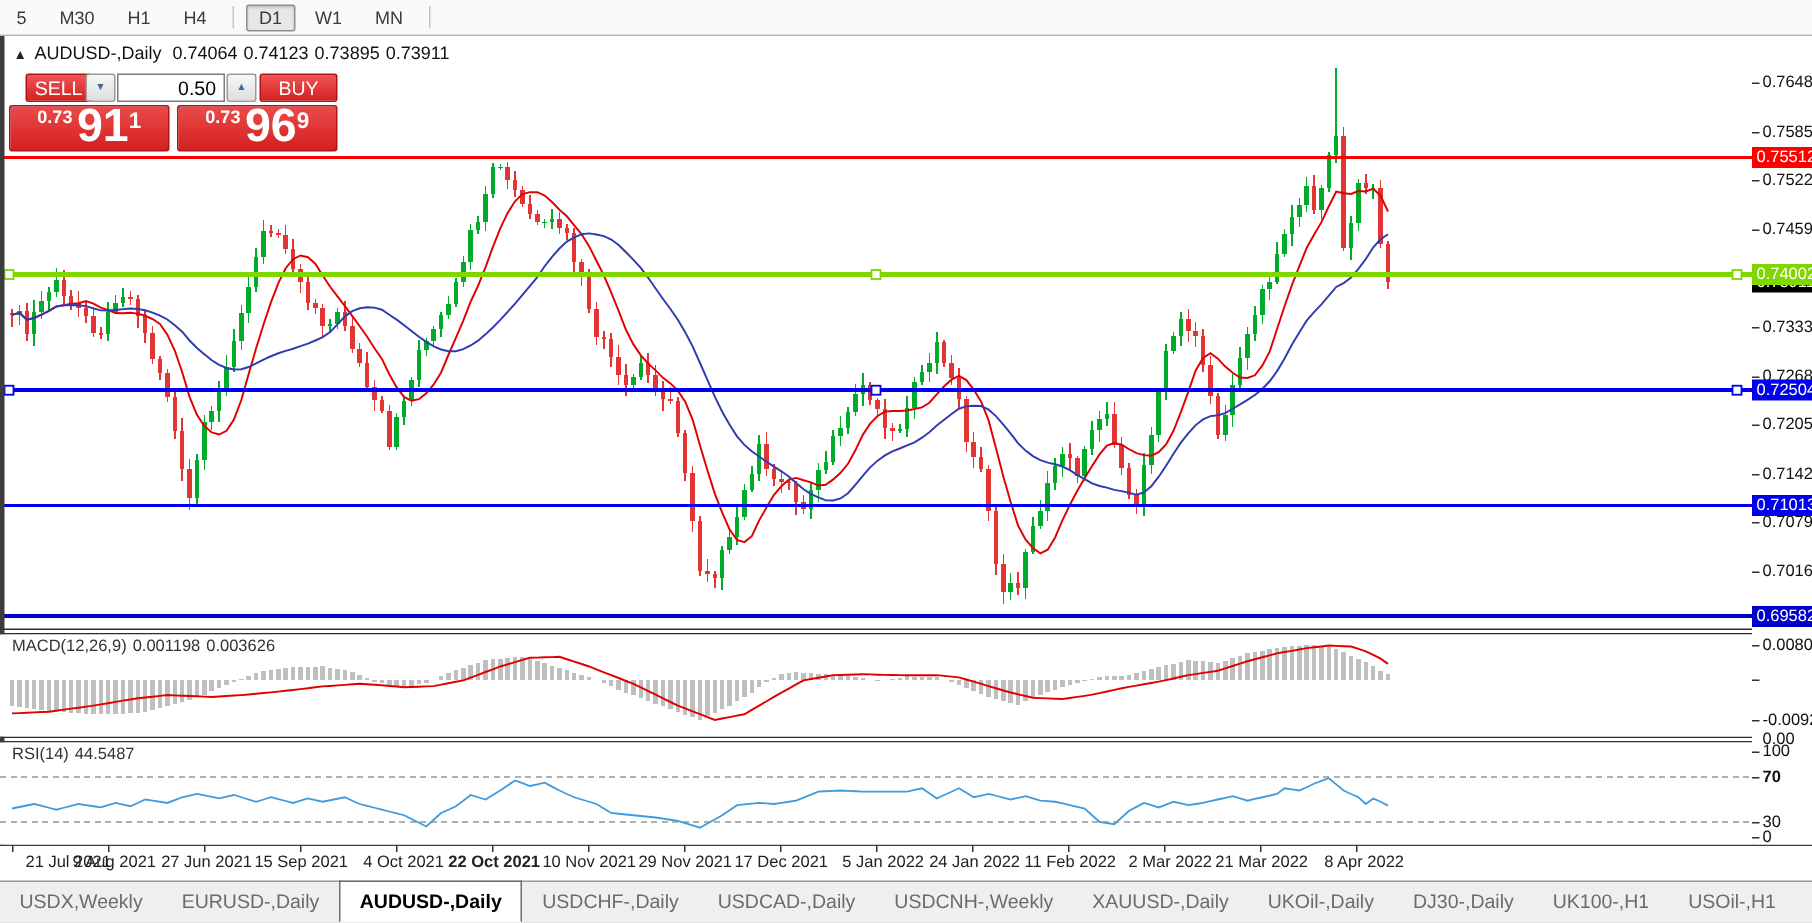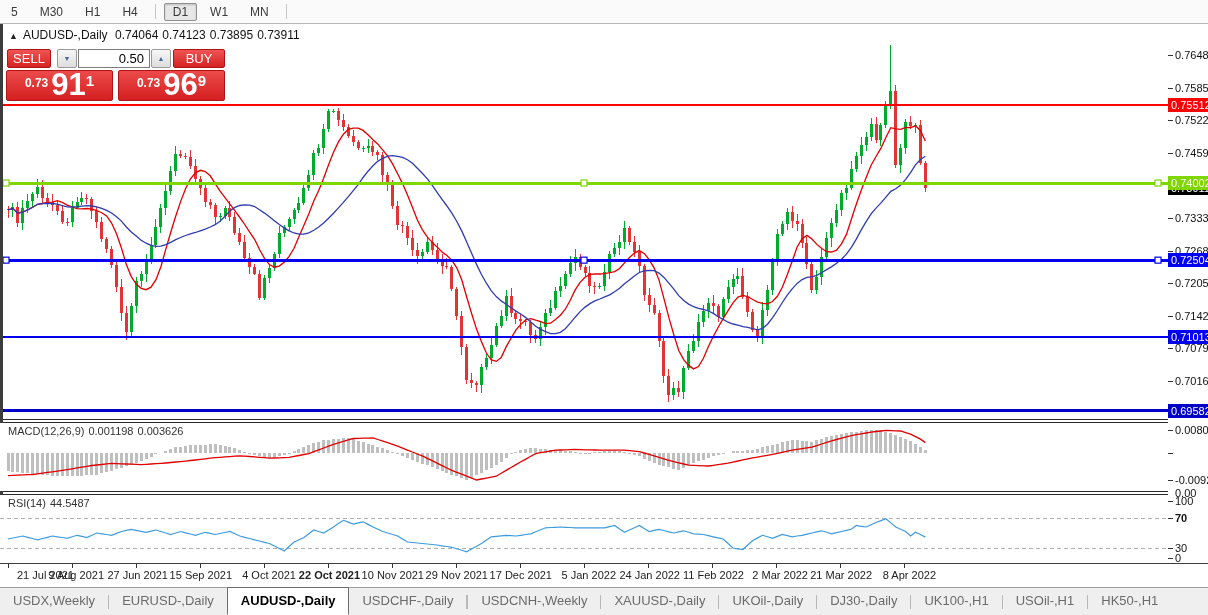--- a/index.html
+++ b/index.html
@@ -27,21 +27,21 @@
   
   .trade-panel{position:absolute;left:6px;top:47px;width:221px;height:55px;z-index:6;}
   .tp-btn{position:absolute;top:2px;height:19px;line-height:18px;text-align:center;color:#fff;font-size:13px;
           background:linear-gradient(#ef5454,#d52222);border:1px solid #b01515;border-radius:2px;box-sizing:border-box;}
   .tp-spin{position:absolute;top:2px;width:20px;height:19px;box-sizing:border-box;border:1px solid #9a9a9a;border-radius:2px;
            background:linear-gradient(#f7f7f7,#dddddd);color:#44679b;font-size:7px;display:flex;align-items:center;justify-content:center;}
   .tp-vol{position:absolute;top:2px;left:72px;width:72px;height:19px;box-sizing:border-box;border:1px solid #7c7c7c;
           background:#fff;font-size:13px;color:#000;text-align:right;padding-right:5px;line-height:17px;}
   .tp-price{position:absolute;top:23px;width:107px;height:31px;background:linear-gradient(#ec4b4b,#d41f1f);
             border:1px solid #b01515;border-radius:2px;box-sizing:border-box;color:#fff;
-            display:flex;align-items:center;justify-content:center;padding-bottom:2px;}
+            display:flex;align-items:flex-start;justify-content:center;padding-bottom:2px;}
   .px-small{font-size:12px;font-weight:bold;margin:0 3px 4px 0;}
   .px-big{font-size:31px;font-weight:bold;line-height:0.82;}
   .px-sup{font-size:15px;font-weight:bold;align-self:flex-start;margin-top:1px;}
   
   .axis-col{position:absolute;left:1168px;top:24px;width:40px;height:539px;background:#fff;}
   .tick-dash{position:absolute;left:0;width:5px;height:1px;background:#333;}
   .tick-label{position:absolute;left:7px;font-size:11px;color:#111;white-space:nowrap;}
   .badge{position:absolute;left:0;width:40px;height:14px;font-size:11px;line-height:14px;color:#fff;
          padding-left:3px;box-sizing:border-box;white-space:nowrap;}
   
@@ -465,21 +465,21 @@
         <line x1="0" y1="386.6300000000001" x2="1168" y2="386.6300000000001" stroke="#0000c8" stroke-width="3" shape-rendering="crispEdges"></line>
       </svg>
   </div>
 
   <div class="chart-title">
     <span class="tri">▲</span><span>AUDUSD-,Daily</span>
     <span>0.74064</span><span>0.74123</span><span>0.73895</span><span>0.73911</span>
   </div>
 
   <div class="trade-panel">
-    <div class="tp-btn" style="left:1px;width:44px;">SELL</div>
+    <div class="tp-btn" style="left:11px;width:44px;">SELL</div>
     <div class="tp-spin" style="left:51px;">
         <span>▼</span>
       </div>
     <div class="tp-vol">0.50</div>
     <div class="tp-spin" style="left:145px;">
         <span>▲</span>
       </div>
     <div class="tp-btn" style="left:167px;width:52px;">BUY</div>
     <div class="tp-price" style="left:0;">
       <span class="px-small">0.73</span>
@@ -782,20 +782,21 @@
       <div class="date-label" style="left:872px;">8 Apr 2022</div>
     </div>
 
   <div class="tabbar" id="tabbar">
       <div class="tab">USDX,Weekly</div>
       <div class="tab-sep"></div>
       <div class="tab">EURUSD-,Daily</div>
       <div class="tab active">AUDUSD-,Daily</div>
       <div class="tab">USDCHF-,Daily</div>
       <div class="tab-sep"></div>
+      <div class="tab">USDCAD-,Daily</div>
       <div class="tab-sep"></div>
       <div class="tab">USDCNH-,Weekly</div>
       <div class="tab-sep"></div>
       <div class="tab">XAUUSD-,Daily</div>
       <div class="tab-sep"></div>
       <div class="tab">UKOil-,Daily</div>
       <div class="tab-sep"></div>
       <div class="tab">DJ30-,Daily</div>
       <div class="tab-sep"></div>
       <div class="tab">UK100-,H1</div>

